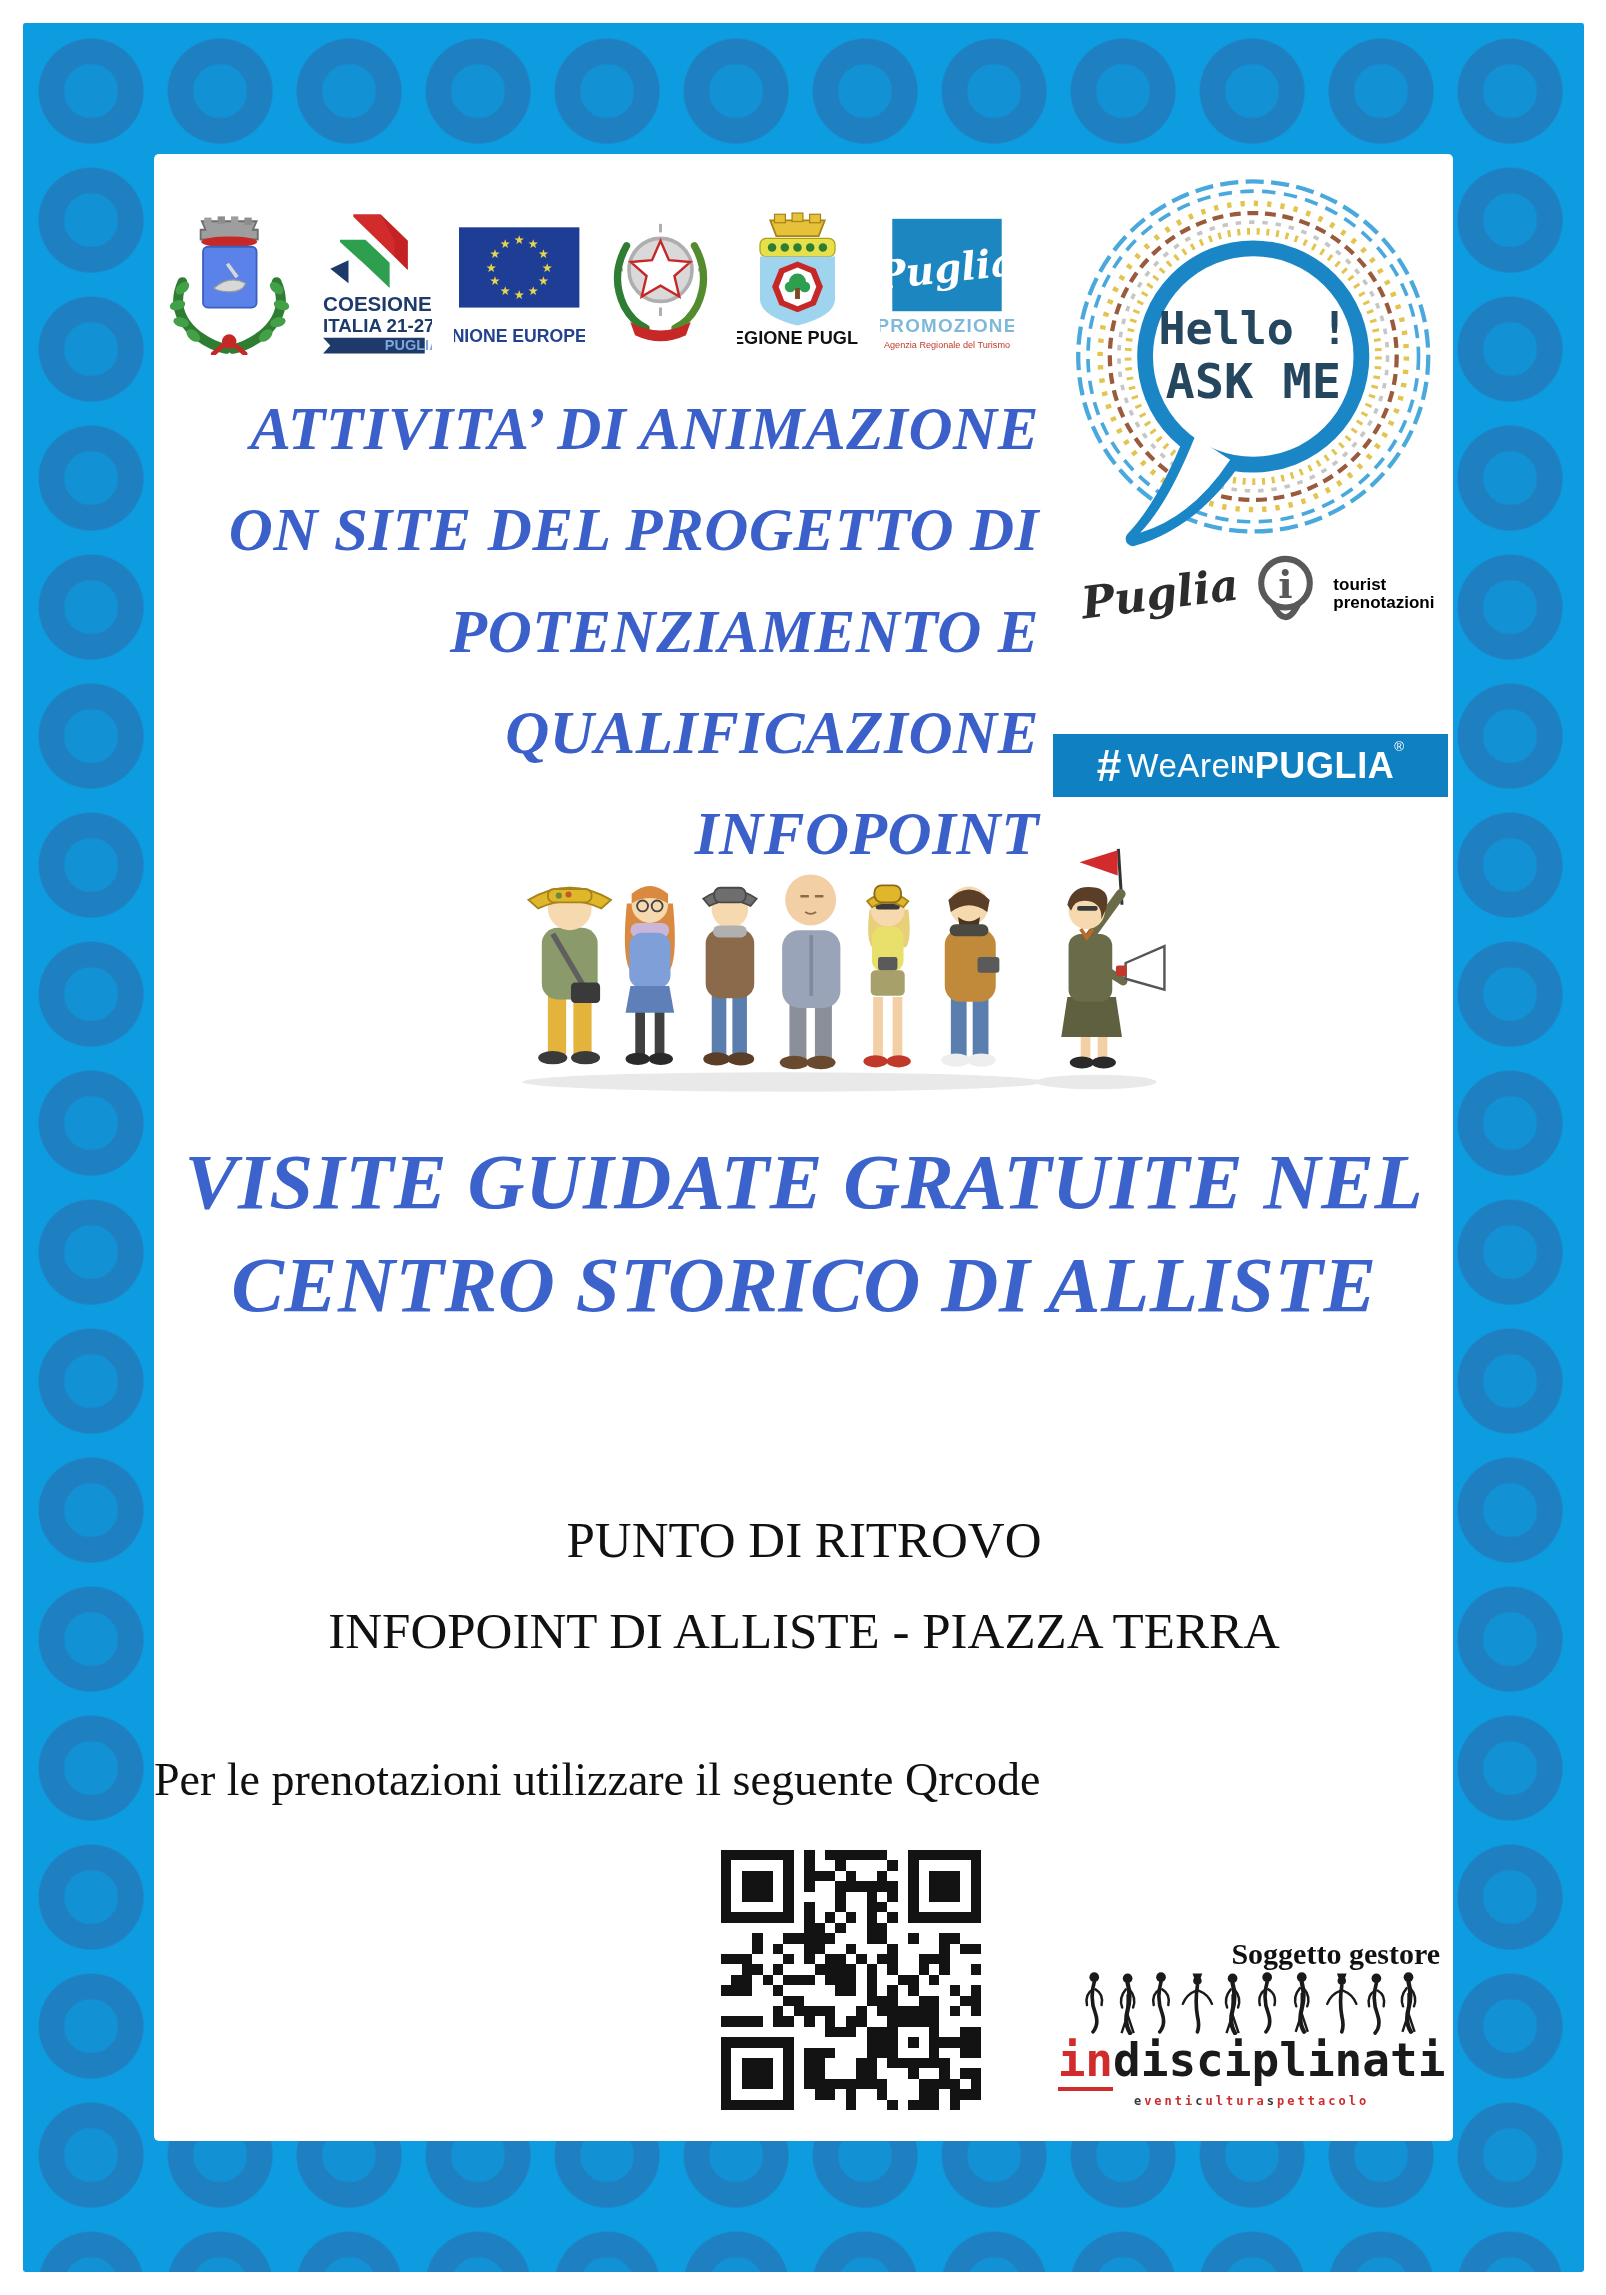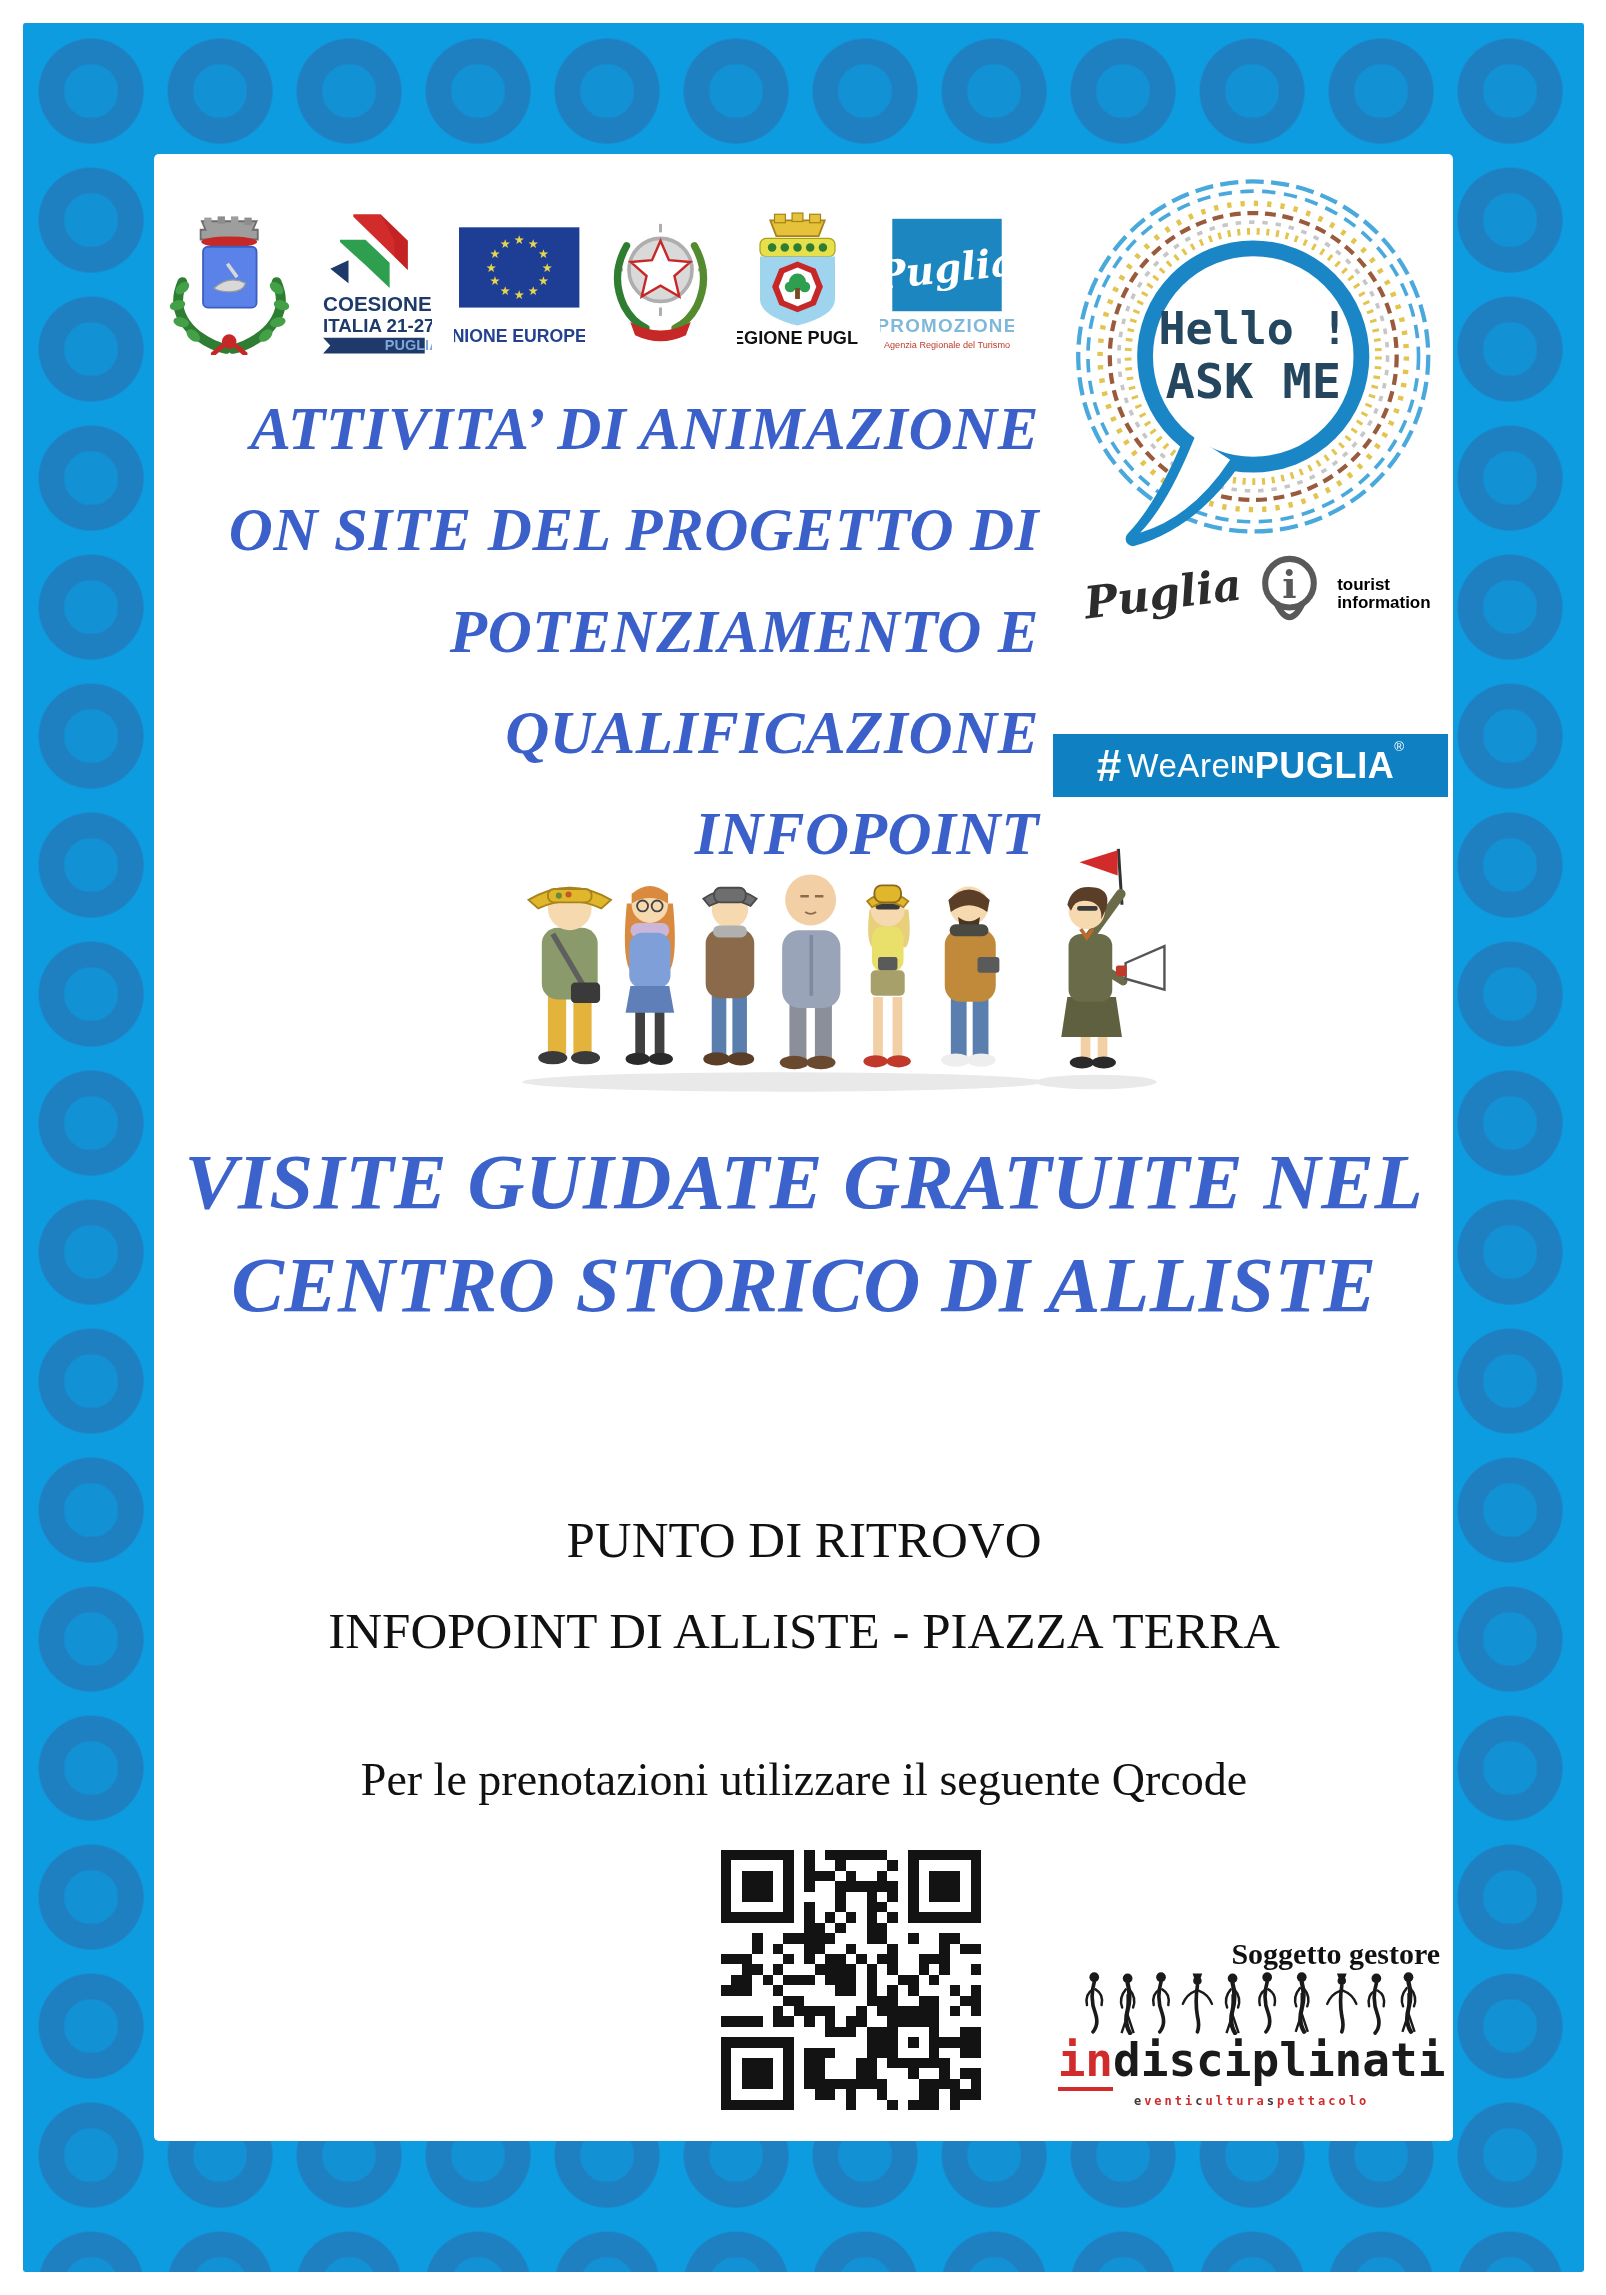--- a/index.html
+++ b/index.html
@@ -30,21 +30,21 @@
   .hashtag .i{font-size:23px;font-weight:600;letter-spacing:0.6px;}
   .hashtag .p{font-size:36px;font-weight:800;letter-spacing:0.6px;}
   .hashtag .r{font-size:13.4px;font-weight:400;align-self:flex-start;margin-top:4.9px;}
   
   .title{position:absolute;left:140px;top:378px;width:899px;text-align:right;
          color:#3c60c9;font-style:italic;font-weight:bold;font-size:61px;line-height:1.66;letter-spacing:0.6px;}
   .headline{position:absolute;left:154px;top:1131px;width:1300px;text-align:center;
             color:#3c63cb;font-style:italic;font-weight:bold;font-size:79px;line-height:1.3;letter-spacing:0.6px;}
   .meeting{position:absolute;left:154px;top:1495px;width:1300px;text-align:center;color:#111111;
            font-size:51px;line-height:1.78;}
-  .booking{position:absolute;left:154px;top:1753px;width:1300px;text-align:center;color:#111111;font-size:46px;}
+  .booking{position:absolute;left:154px;top:1753px;width:1300px;text-align:left;color:#111111;font-size:46px;}
   
   .qr{position:absolute;left:721px;top:1850px;width:260px;height:260px;}
   
   .gestore{position:absolute;left:1045px;top:1937px;width:413px;text-align:center;}
   .gestore-label{font-size:30px;font-weight:bold;color:#111111;text-align:right;padding-right:18px;}
   .brand{font-family:"DejaVu Sans Mono",monospace;font-weight:bold;font-size:46px;color:#1a1a1a;line-height:1.0;}
   .brand .in{color:#d22b2b;border-bottom:4.3px solid #d22b2b;}
   .tagline{margin-top:11px;font-family:"DejaVu Sans Mono",monospace;font-weight:bold;font-size:12px;letter-spacing:3px;}
   .tag-head{color:#3a3a3a;}
   .tag-tail{color:#cc2d2d;}
@@ -189,21 +189,21 @@
     </svg>
     <div class="sig-row">
       <div class="signature">Puglia</div>
       <svg width="61" height="79" viewBox="0 0 100 130">
         <circle cx="50" cy="48" r="40" fill="none" stroke="#595959" stroke-width="10"></circle>
         <path d="M28 80 Q50 128 72 80" fill="none" stroke="#595959" stroke-width="10"></path>
         <text x="50" y="72" text-anchor="middle" font-family="DejaVu Serif, serif" font-weight="bold" font-size="62" fill="#595959">i</text>
       </svg>
       <div class="ti-text">
         <div>tourist</div>
-        <div>information</div>
+        <div>prenotazioni</div>
       </div>
     </div>
   </div>
 
   <div class="title">
     <div>ATTIVITA’ DI ANIMAZIONE</div>
     <div>ON SITE DEL PROGETTO DI</div>
     <div>POTENZIAMENTO E</div>
     <div>QUALIFICAZIONE</div>
     <div>INFOPOINT</div>

